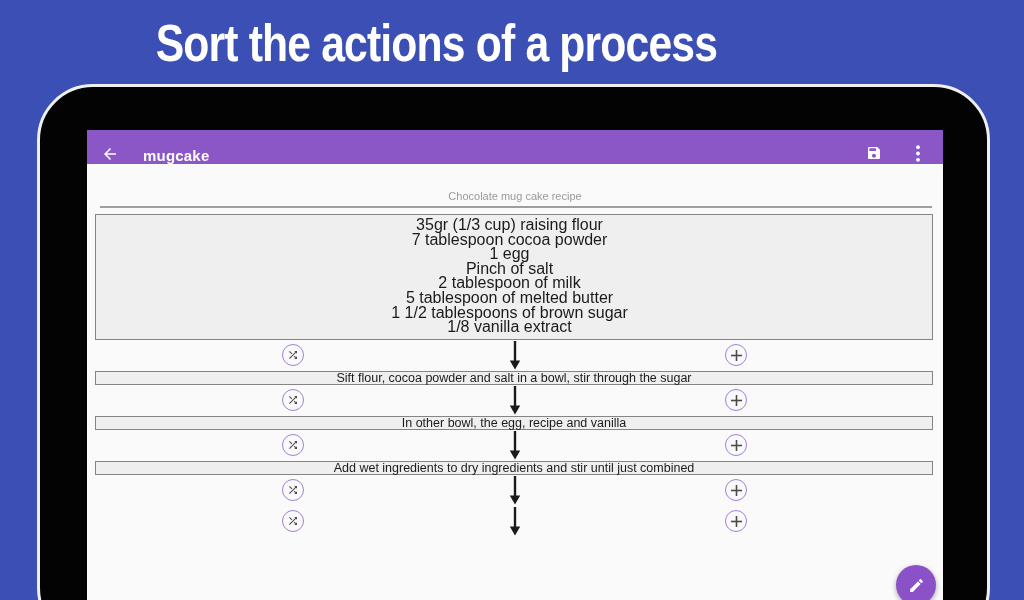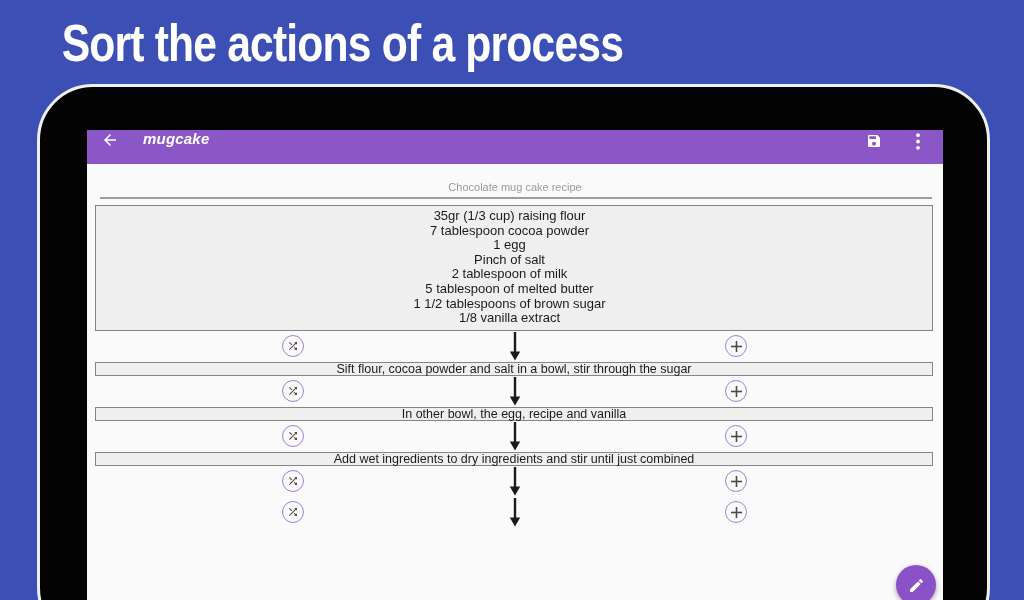--- a/index.html
+++ b/index.html
@@ -5,60 +5,60 @@
   * { margin: 0; padding: 0; box-sizing: border-box; }
   html, body { width: 1024px; height: 600px; }
   body { font-family: "Liberation Sans", sans-serif; }
   #app {
     position: relative; width: 1024px; height: 600px;
     background: #3C4FB4; overflow: hidden;
   }
   
   .banner {
     position: absolute; left: 0; top: 0; width: 872px; height: 84px;
-    display: flex; align-items: center; 
+    display: flex; align-items: center; justify-content: center;
   }
   .banner-title {
     color: #ffffff; font-size: 52px; font-weight: 600; letter-spacing: -1px;
     display: inline-block; transform: scaleX(0.82); transform-origin: center;
     white-space: nowrap; margin-top: 2px;
   }
   
   .tablet {
     position: absolute; left: 37px; top: 84px; width: 953px; height: 560px;
     background: #030303; border: 3px solid #efefef; border-radius: 56px;
   }
   .screen {
     position: absolute; left: 47px; top: 43px; width: 856px; height: 520px;
     background: #FAFAFA; overflow: hidden;
   }
   
   .toolbar {
-    height: 34px; background: #8B57C6; display: flex; align-items: flex-start;
-    padding: 0 14px 0 13px; position: relative; font-style: italic;
+    height: 34px; background: #8B57C6; display: flex; align-items: flex-end;
+    padding: 0 14px 0 13px; position: relative;
   }
   .toolbar .back { width: 20px; height: 20px; display: flex; align-items: center; justify-content: center; cursor: pointer; }
   .toolbar-title {
     color: #ffffff; font-size: 15px; font-weight: 600; letter-spacing: 0.2px;
     margin-left: 23px;
   }
   .toolbar-spacer { flex: 1; }
   .toolbar .action { width: 22px; height: 22px; display: flex; align-items: center; justify-content: center; cursor: pointer; }
   .toolbar .save { margin-right: 22px; }
   
   .content { position: relative; }
   .recipe-label {
-    text-align: center; padding-top: 17px; font-size: 11px; color: #9a9a9a;
+    text-align: center; padding-top: 26px; font-size: 11px; color: #9a9a9a;
   }
   .divider { height: 2px; background: #9e9e9e; margin: 4px 11px 0 13px; }
   .box {
     margin: 0 10px 0 8px; background: #EFEFEF; border: 1px solid #858585;
     text-align: center; color: #1b1b1b;
   }
-  .box.ingredients { margin-top: 6px; padding: 3px 9px 4px 0; font-size: 13px; line-height: 14.6px; }
+  .box.ingredients { margin-top: 6px; padding: 3px 9px 4px 0; font-size: 16px; line-height: 14.6px; }
   .box.step {
     height: 14px; font-size: 12.5px; display: flex; align-items: center; justify-content: center;
   }
   .sep-row { position: relative; height: 31px; }
   .circle-btn {
     position: absolute; top: 50%; transform: translate(-50%, -50%);
     width: 22px; height: 22px; border-radius: 50%;
     border: 1.6px solid #A37FD6; background: transparent;
     display: flex; align-items: center; justify-content: center; cursor: pointer;
   }

